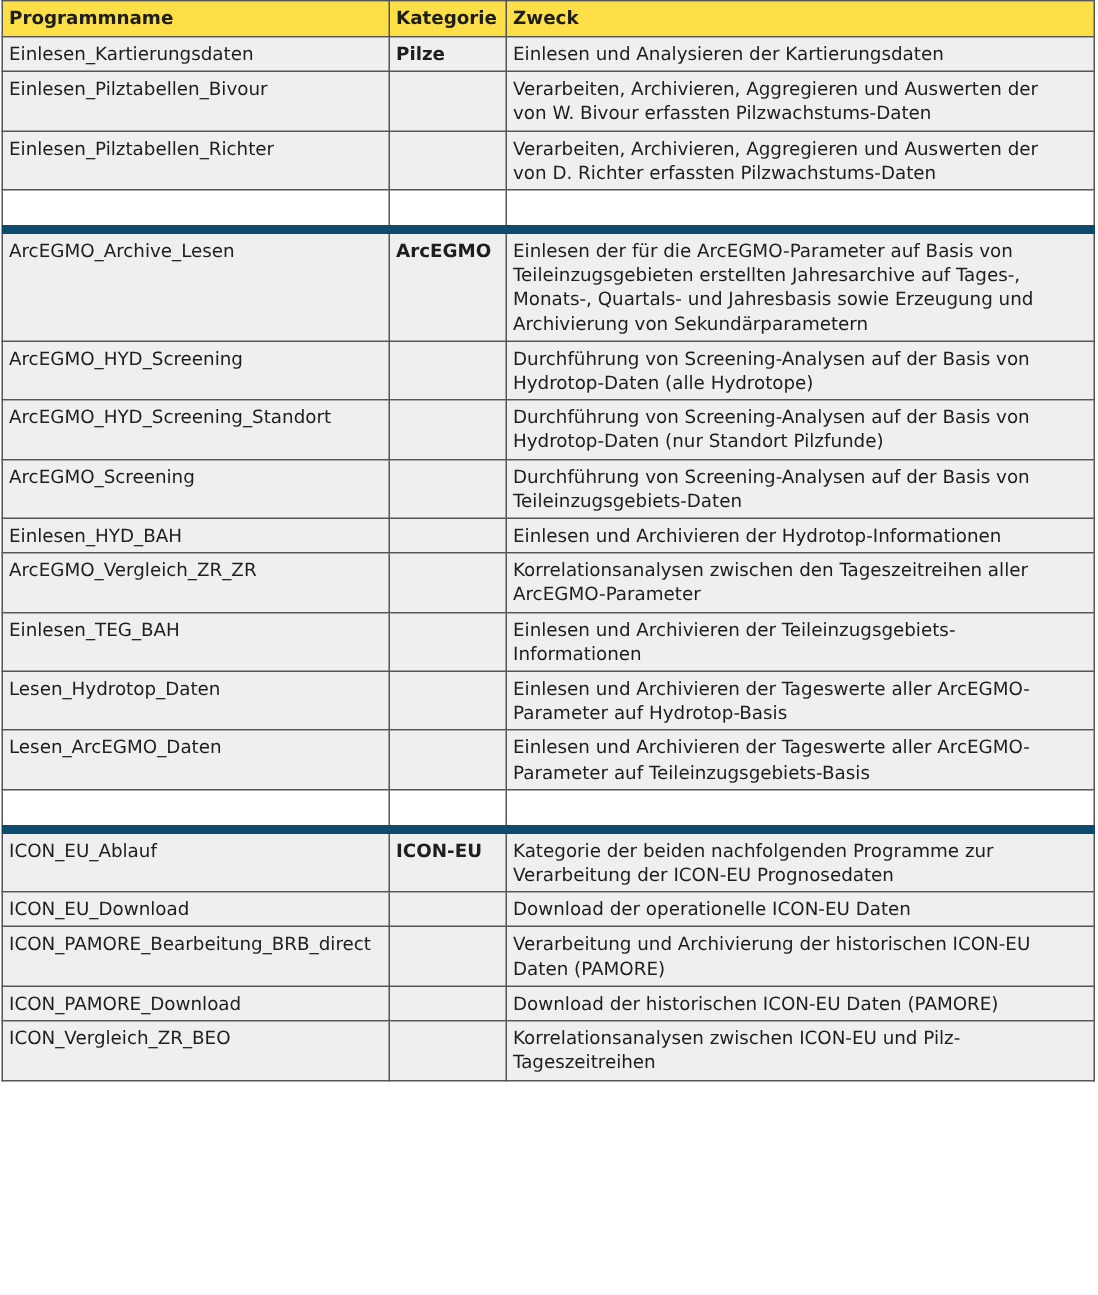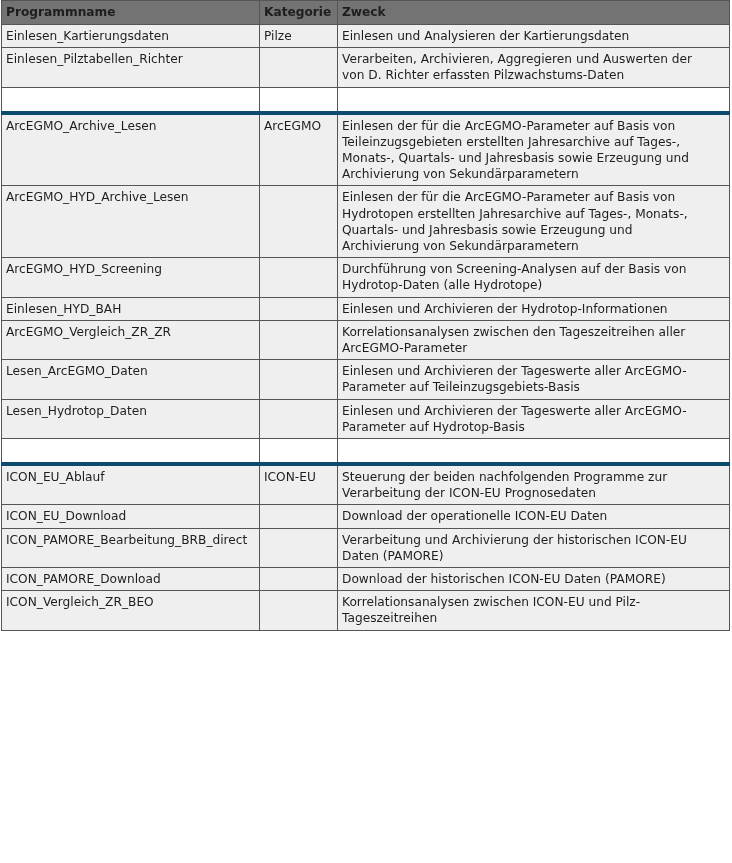--- a/index.html
+++ b/index.html
@@ -26,36 +26,36 @@
     col.c3 { width: 392px; }
     th, td {
       border: 1px solid #555555;
       padding: 3px 4px 3px 4px;
       vertical-align: top;
       text-align: left;
       line-height: 16.2px;
       overflow: hidden;
     }
     th {
-      background: #737373;
+      background: #fde047;
       font-weight: bold;
       height: 17px;
     }
     tr.data td {
       background: #efefef;
     }
     tr.spacer td {
       background: #ffffff;
       height: 17px;
     }
     td.cat {
-      font-weight: normal;
+      font-weight: bold;
     }
     tr.after-spacer td {
-      border-top: 4px solid #0c4a6e;
+      border-top: 6px solid #0c4a6e;
     }
     td.purpose {
       padding-right: 18px;
     }
   </style>
 </head>
 <body>
 
 <table>
   <colgroup>
@@ -70,73 +70,88 @@
       <th>Zweck</th>
     </tr>
   </thead>
   <tbody id="table-body">
       <tr class="data">
         <td>Einlesen_Kartierungsdaten</td>
         <td class="cat">Pilze</td>
         <td class="purpose">Einlesen und Analysieren der Kartierungsdaten</td>
       </tr>
       <tr class="data">
+        <td>Einlesen_Pilztabellen_Bivour</td>
+        <td class="cat"></td>
+        <td class="purpose">Verarbeiten, Archivieren, Aggregieren und Auswerten der von W. Bivour erfassten Pilzwachstums-Daten</td>
+      </tr>
+      <tr class="data">
         <td>Einlesen_Pilztabellen_Richter</td>
         <td class="cat"></td>
         <td class="purpose">Verarbeiten, Archivieren, Aggregieren und Auswerten der von D. Richter erfassten Pilzwachstums-Daten</td>
       </tr>
       <tr class="spacer">
         <td></td>
         <td class="cat"></td>
         <td class="purpose"></td>
       </tr>
       <tr class="data after-spacer">
         <td>ArcEGMO_Archive_Lesen</td>
         <td class="cat">ArcEGMO</td>
         <td class="purpose">Einlesen der für die ArcEGMO-Parameter auf Basis von Teileinzugsgebieten erstellten Jahresarchive auf Tages-, Monats-, Quartals- und Jahresbasis sowie Erzeugung und Archivierung von Sekundärparametern</td>
       </tr>
       <tr class="data">
-        <td>ArcEGMO_HYD_Archive_Lesen</td>
-        <td class="cat"></td>
-        <td class="purpose">Einlesen der für die ArcEGMO-Parameter auf Basis von Hydrotopen erstellten Jahresarchive auf Tages-, Monats-, Quartals- und Jahresbasis sowie Erzeugung und Archivierung von Sekundärparametern</td>
-      </tr>
-      <tr class="data">
         <td>ArcEGMO_HYD_Screening</td>
         <td class="cat"></td>
         <td class="purpose">Durchführung von Screening-Analysen auf der Basis von Hydrotop-Daten (alle Hydrotope)</td>
+      </tr>
+      <tr class="data">
+        <td>ArcEGMO_HYD_Screening_Standort</td>
+        <td class="cat"></td>
+        <td class="purpose">Durchführung von Screening-Analysen auf der Basis von Hydrotop-Daten (nur Standort Pilzfunde)</td>
+      </tr>
+      <tr class="data">
+        <td>ArcEGMO_Screening</td>
+        <td class="cat"></td>
+        <td class="purpose">Durchführung von Screening-Analysen auf der Basis von Teileinzugsgebiets-Daten</td>
       </tr>
       <tr class="data">
         <td>Einlesen_HYD_BAH</td>
         <td class="cat"></td>
         <td class="purpose">Einlesen und Archivieren der Hydrotop-Informationen</td>
       </tr>
       <tr class="data">
         <td>ArcEGMO_Vergleich_ZR_ZR</td>
         <td class="cat"></td>
         <td class="purpose">Korrelationsanalysen zwischen den Tageszeitreihen aller ArcEGMO-Parameter</td>
       </tr>
       <tr class="data">
-        <td>Lesen_ArcEGMO_Daten</td>
+        <td>Einlesen_TEG_BAH</td>
         <td class="cat"></td>
-        <td class="purpose">Einlesen und Archivieren der Tageswerte aller ArcEGMO-Parameter auf Teileinzugsgebiets-Basis</td>
+        <td class="purpose">Einlesen und Archivieren der Teileinzugsgebiets-Informationen</td>
       </tr>
       <tr class="data">
         <td>Lesen_Hydrotop_Daten</td>
         <td class="cat"></td>
         <td class="purpose">Einlesen und Archivieren der Tageswerte aller ArcEGMO-Parameter auf Hydrotop-Basis</td>
+      </tr>
+      <tr class="data">
+        <td>Lesen_ArcEGMO_Daten</td>
+        <td class="cat"></td>
+        <td class="purpose">Einlesen und Archivieren der Tageswerte aller ArcEGMO-Parameter auf Teileinzugsgebiets-Basis</td>
       </tr>
       <tr class="spacer">
         <td></td>
         <td class="cat"></td>
         <td class="purpose"></td>
       </tr>
       <tr class="data after-spacer">
         <td>ICON_EU_Ablauf</td>
         <td class="cat">ICON-EU</td>
-        <td class="purpose">Steuerung der beiden nachfolgenden Programme zur Verarbeitung der ICON-EU Prognosedaten</td>
+        <td class="purpose">Kategorie der beiden nachfolgenden Programme zur Verarbeitung der ICON-EU Prognosedaten</td>
       </tr>
       <tr class="data">
         <td>ICON_EU_Download</td>
         <td class="cat"></td>
         <td class="purpose">Download der operationelle ICON-EU Daten</td>
       </tr>
       <tr class="data">
         <td>ICON_PAMORE_Bearbeitung_BRB_direct</td>
         <td class="cat"></td>
         <td class="purpose">Verarbeitung und Archivierung der historischen ICON-EU Daten (PAMORE)</td>

